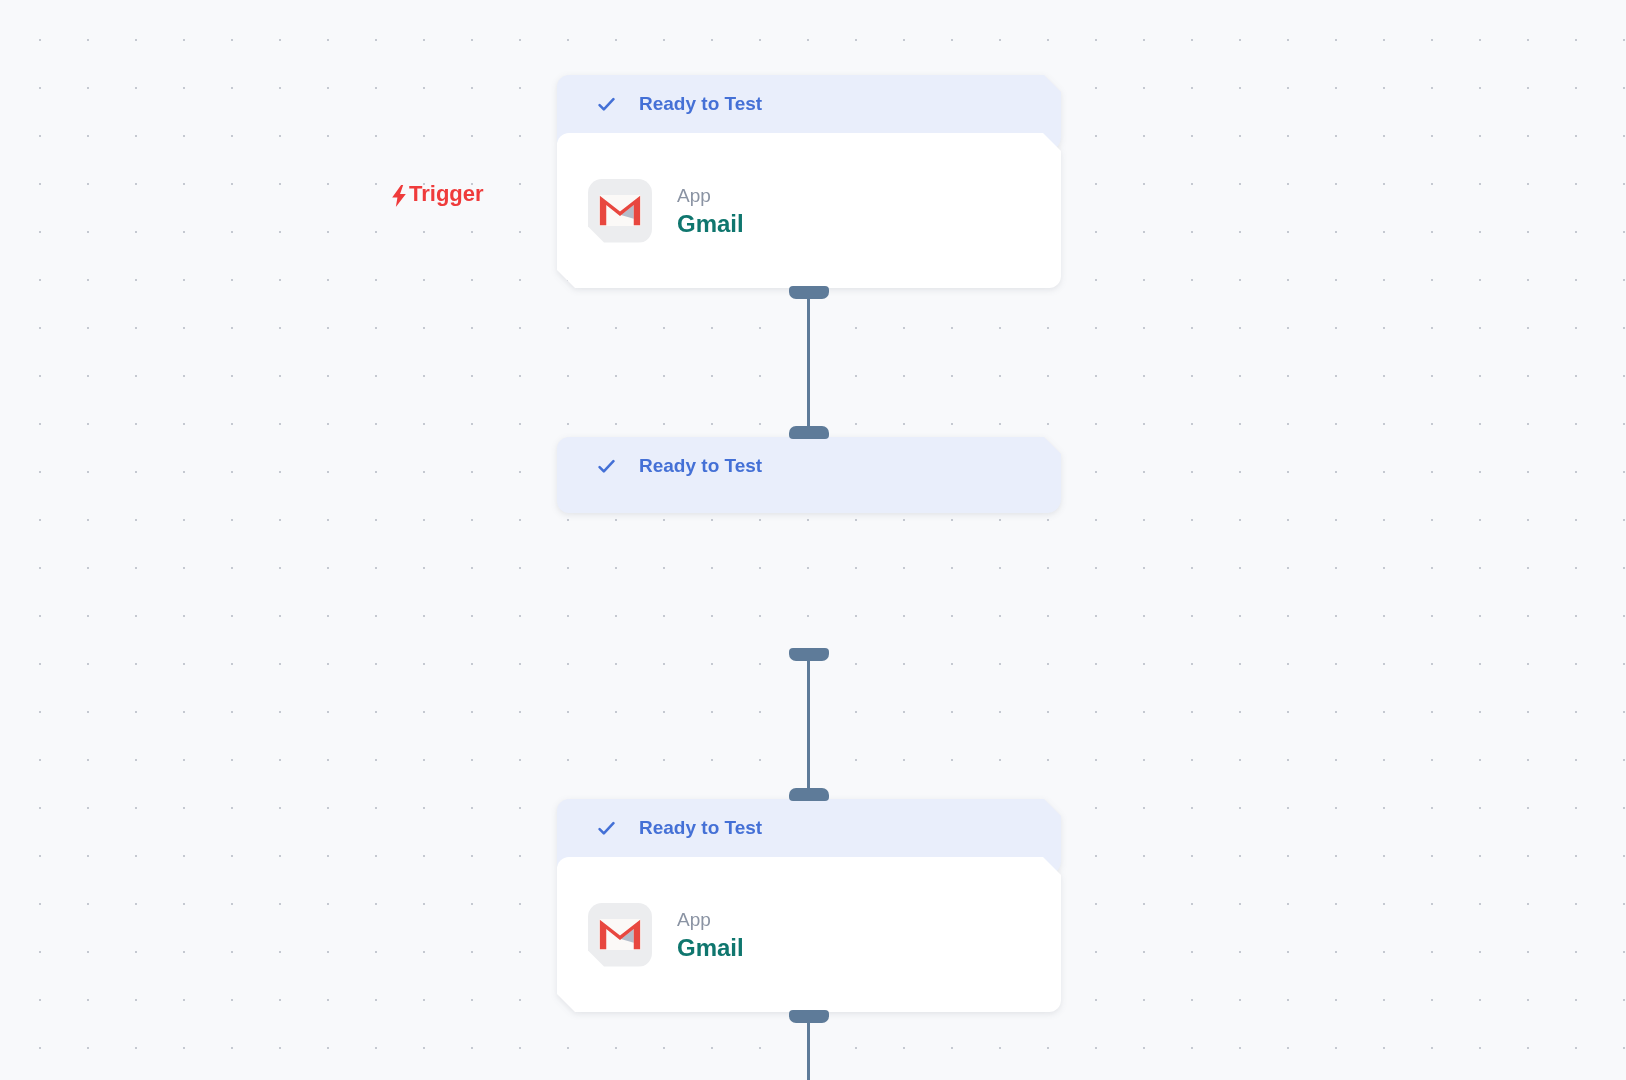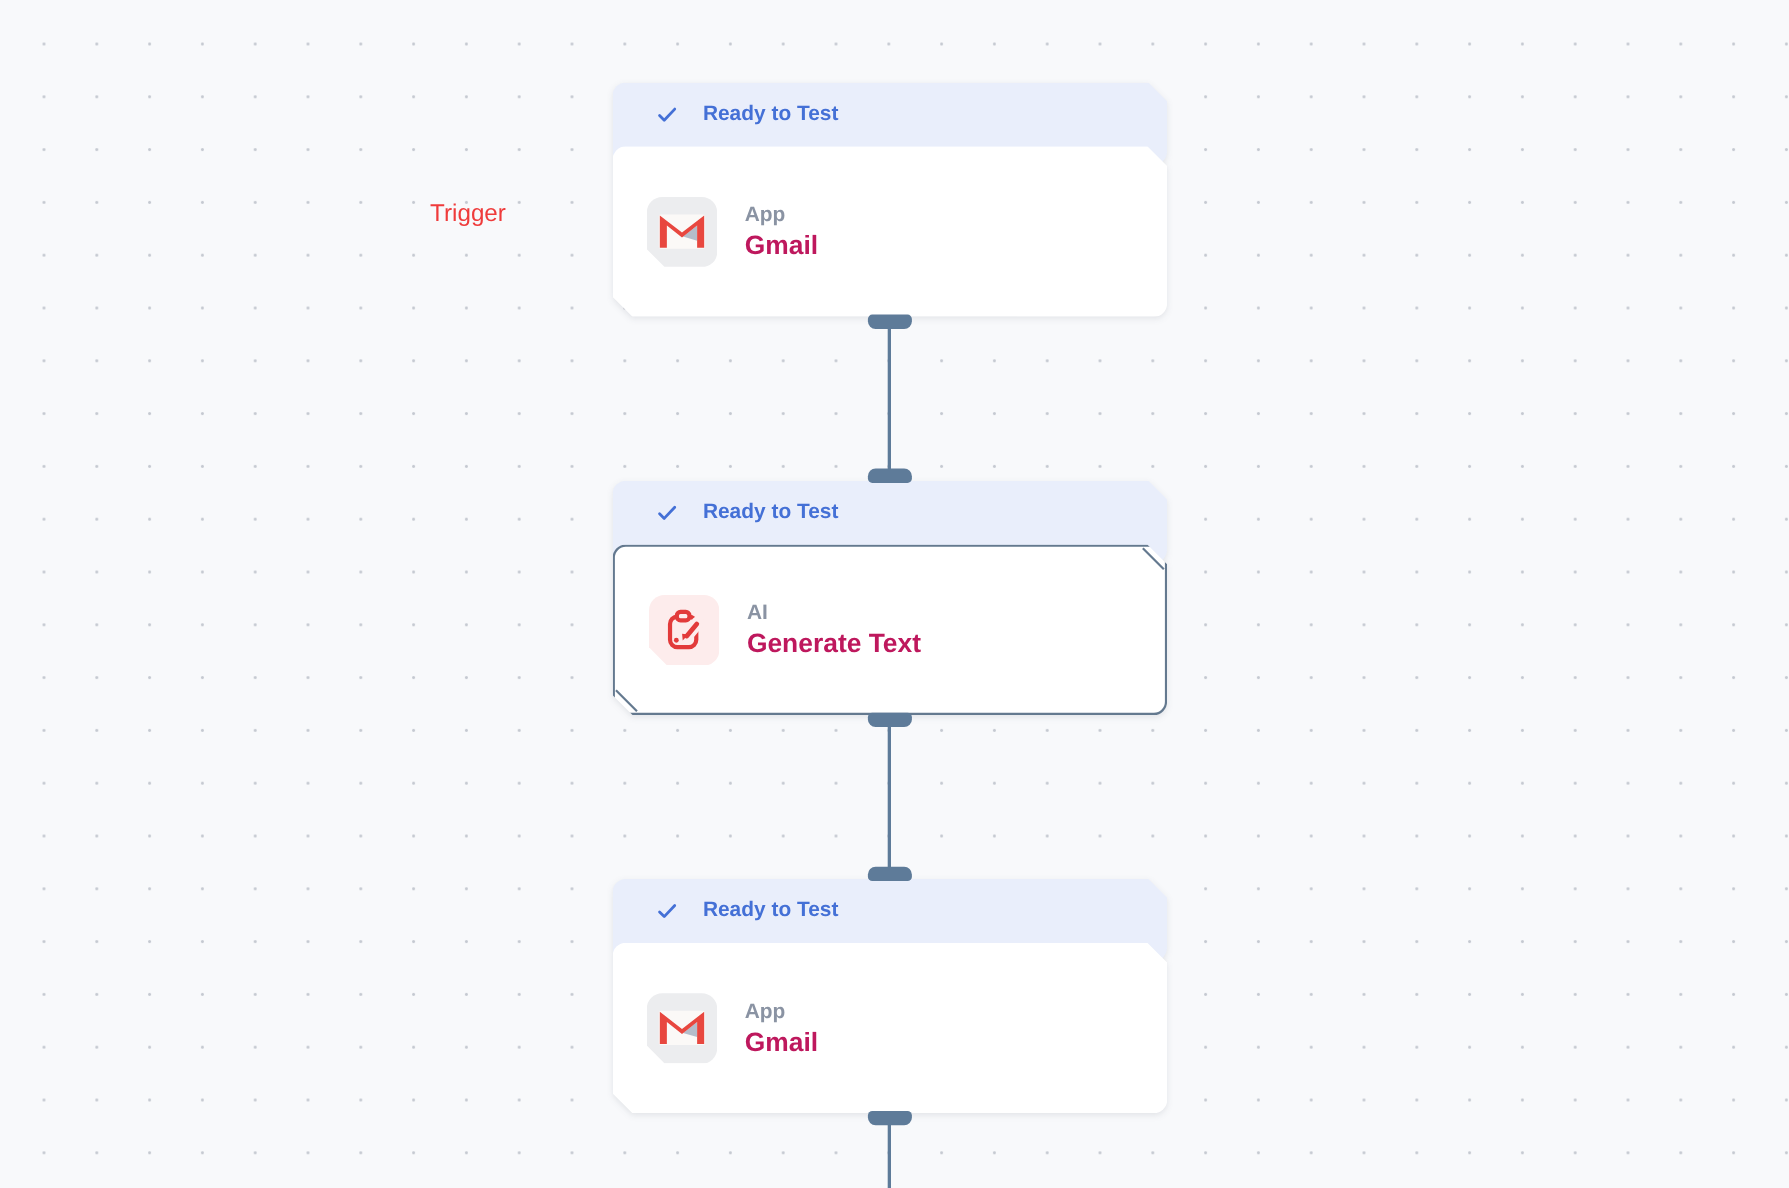--- a/index.html
+++ b/index.html
@@ -11,21 +11,21 @@
     background-image:radial-gradient(circle, #C5C9D1 1.1px, transparent 1.5px);
     background-size:48px 48px;
     background-position:16px 16px;
     font-family:"Liberation Sans", sans-serif;
   }
 
   
   .trigger-label{
     position:absolute;left:391px;top:179px;height:28px;
     display:flex;align-items:flex-end;gap:2px;
-    color:#EF3B3B;font-size:22px;font-weight:400;flex-direction:column;
+    color:#EF3B3B;font-size:22px;font-weight:700;
   }
 
   
   .node{
     position:absolute;left:557px;width:504px;height:213px;
     filter:drop-shadow(0 2px 3px rgba(25,35,60,0.10));
   }
   .banner{
     position:absolute;top:0;left:0;width:504px;height:76px;
     background:#E9EEFB;
@@ -54,22 +54,22 @@
   .icon-tile{
     width:64px;height:64px;margin-left:31px;flex:0 0 auto;
     border-radius:14px;
     clip-path:polygon(0 0, 100% 0, 100% 100%, 16px 100%, 0 calc(100% - 16px));
     display:flex;align-items:center;justify-content:center;
   }
   .icon-tile.gray{background:#ECEDEF;}
   .icon-tile.pink{background:#FDECEC;}
 
   .card-texts{margin-left:25px;display:flex;flex-direction:column;gap:7px;}
-  .type-label{font-size:19px;font-weight:700;color:#8A93A3;line-height:1;}
-  .card-title{font-size:24px;font-weight:700;color:#be185d;line-height:1;}
+  .type-label{font-size:19px;font-weight:400;color:#8A93A3;line-height:1;}
+  .card-title{font-size:24px;font-weight:700;color:#0f766e;line-height:1;}
 
   
   .connector{position:absolute;left:807px;width:3px;background:#5E7B99;}
   .port{position:absolute;left:789px;width:40px;height:13px;background:#5E7B99;}
   .port.out{border-radius:4px 4px 7px 7px;}
   .port.in{border-radius:7px 7px 4px 4px;}
 </style>
 </head>
 <body>
 
@@ -108,40 +108,20 @@
 
   <div class="node" style="top:437px">
     <div class="banner">
       <div class="banner-inner">
         <svg width="17" height="15" viewBox="0 0 16 14">
           <polyline points="1.5,7.5 5.5,11.5 14.5,2" fill="none" stroke="#4470D6" stroke-width="2.4" stroke-linecap="round" stroke-linejoin="round"></polyline>
         </svg>
         <span>Ready to Test</span>
       </div>
     </div>
-    <div class="card selected">
-      <div class="chamfer-line tr"></div>
-      <div class="chamfer-line bl"></div>
-      <div class="icon-tile pink">
-        <svg width="42" height="42" viewBox="0 0 44 44">
-          <g fill="none" stroke="#E23B3B" stroke-width="4" stroke-linecap="round" stroke-linejoin="round">
-            <rect x="8.5" y="9" width="25" height="29" rx="7"></rect>
-            <rect x="15" y="4.5" width="12" height="8" rx="3.5" fill="#FDECEC"></rect>
-          </g>
-          <line x1="35" y1="14.5" x2="23.5" y2="28.5" stroke="#FDECEC" stroke-width="12" stroke-linecap="round"></line>
-          <line x1="34" y1="16" x2="24.5" y2="27.5" stroke="#E23B3B" stroke-width="4.5" stroke-linecap="round"></line>
-          <path d="M26 26 L20.6 31.8 L20 25.2 Z" fill="#E23B3B"></path>
-          <circle cx="14.5" cy="31.5" r="2.3" fill="#E23B3B"></circle>
-        </svg>
-      </div>
-      <div class="card-texts">
-        <div class="type-label">AI</div>
-        <div class="card-title">Generate Text</div>
-      </div>
-    </div>
   </div>
 
   <div class="node" style="top:799px">
     <div class="banner">
       <div class="banner-inner">
         <svg width="17" height="15" viewBox="0 0 16 14">
           <polyline points="1.5,7.5 5.5,11.5 14.5,2" fill="none" stroke="#4470D6" stroke-width="2.4" stroke-linecap="round" stroke-linejoin="round"></polyline>
         </svg>
         <span>Ready to Test</span>
       </div>

